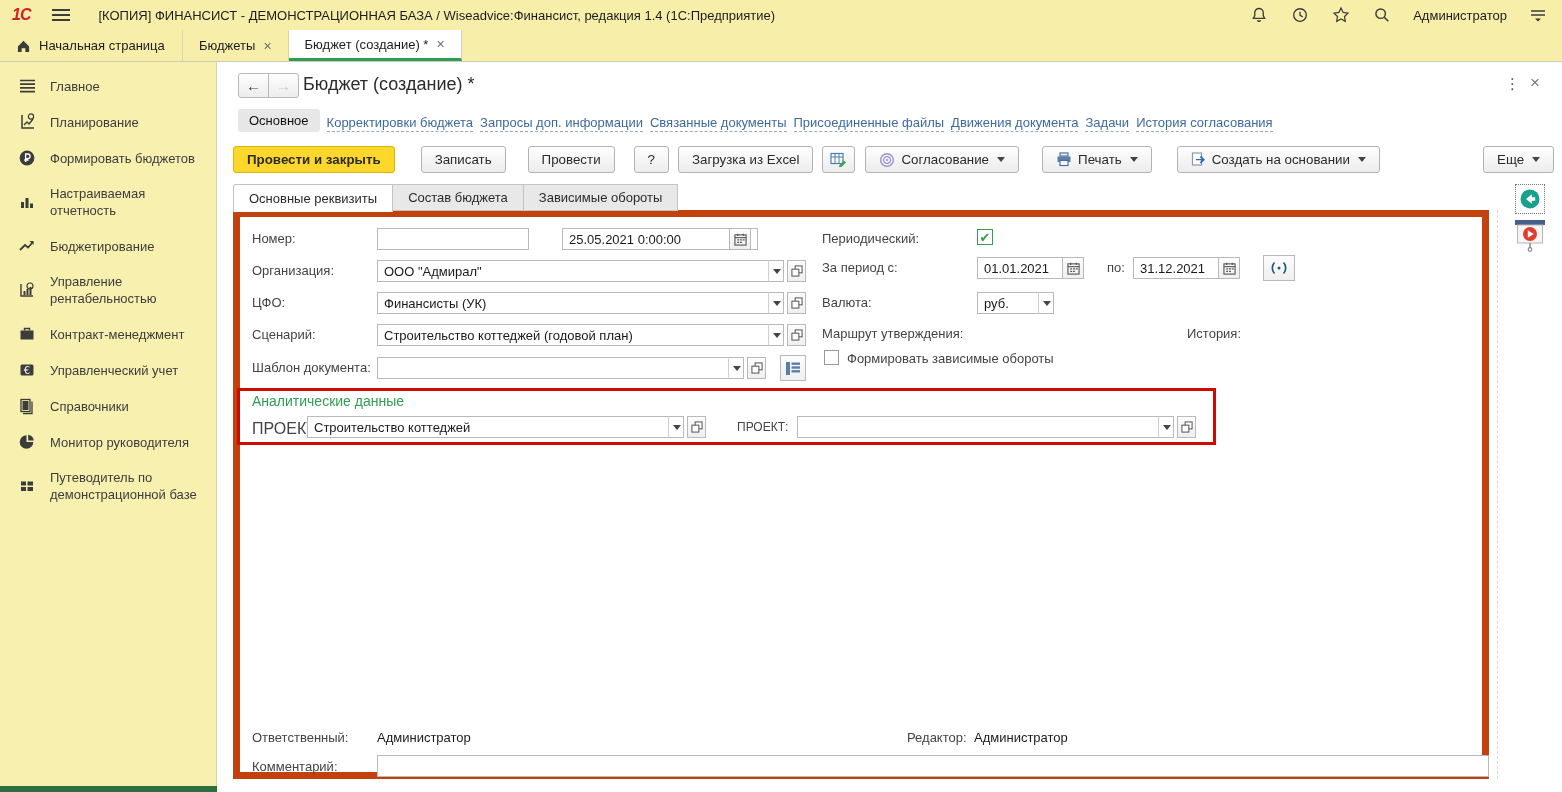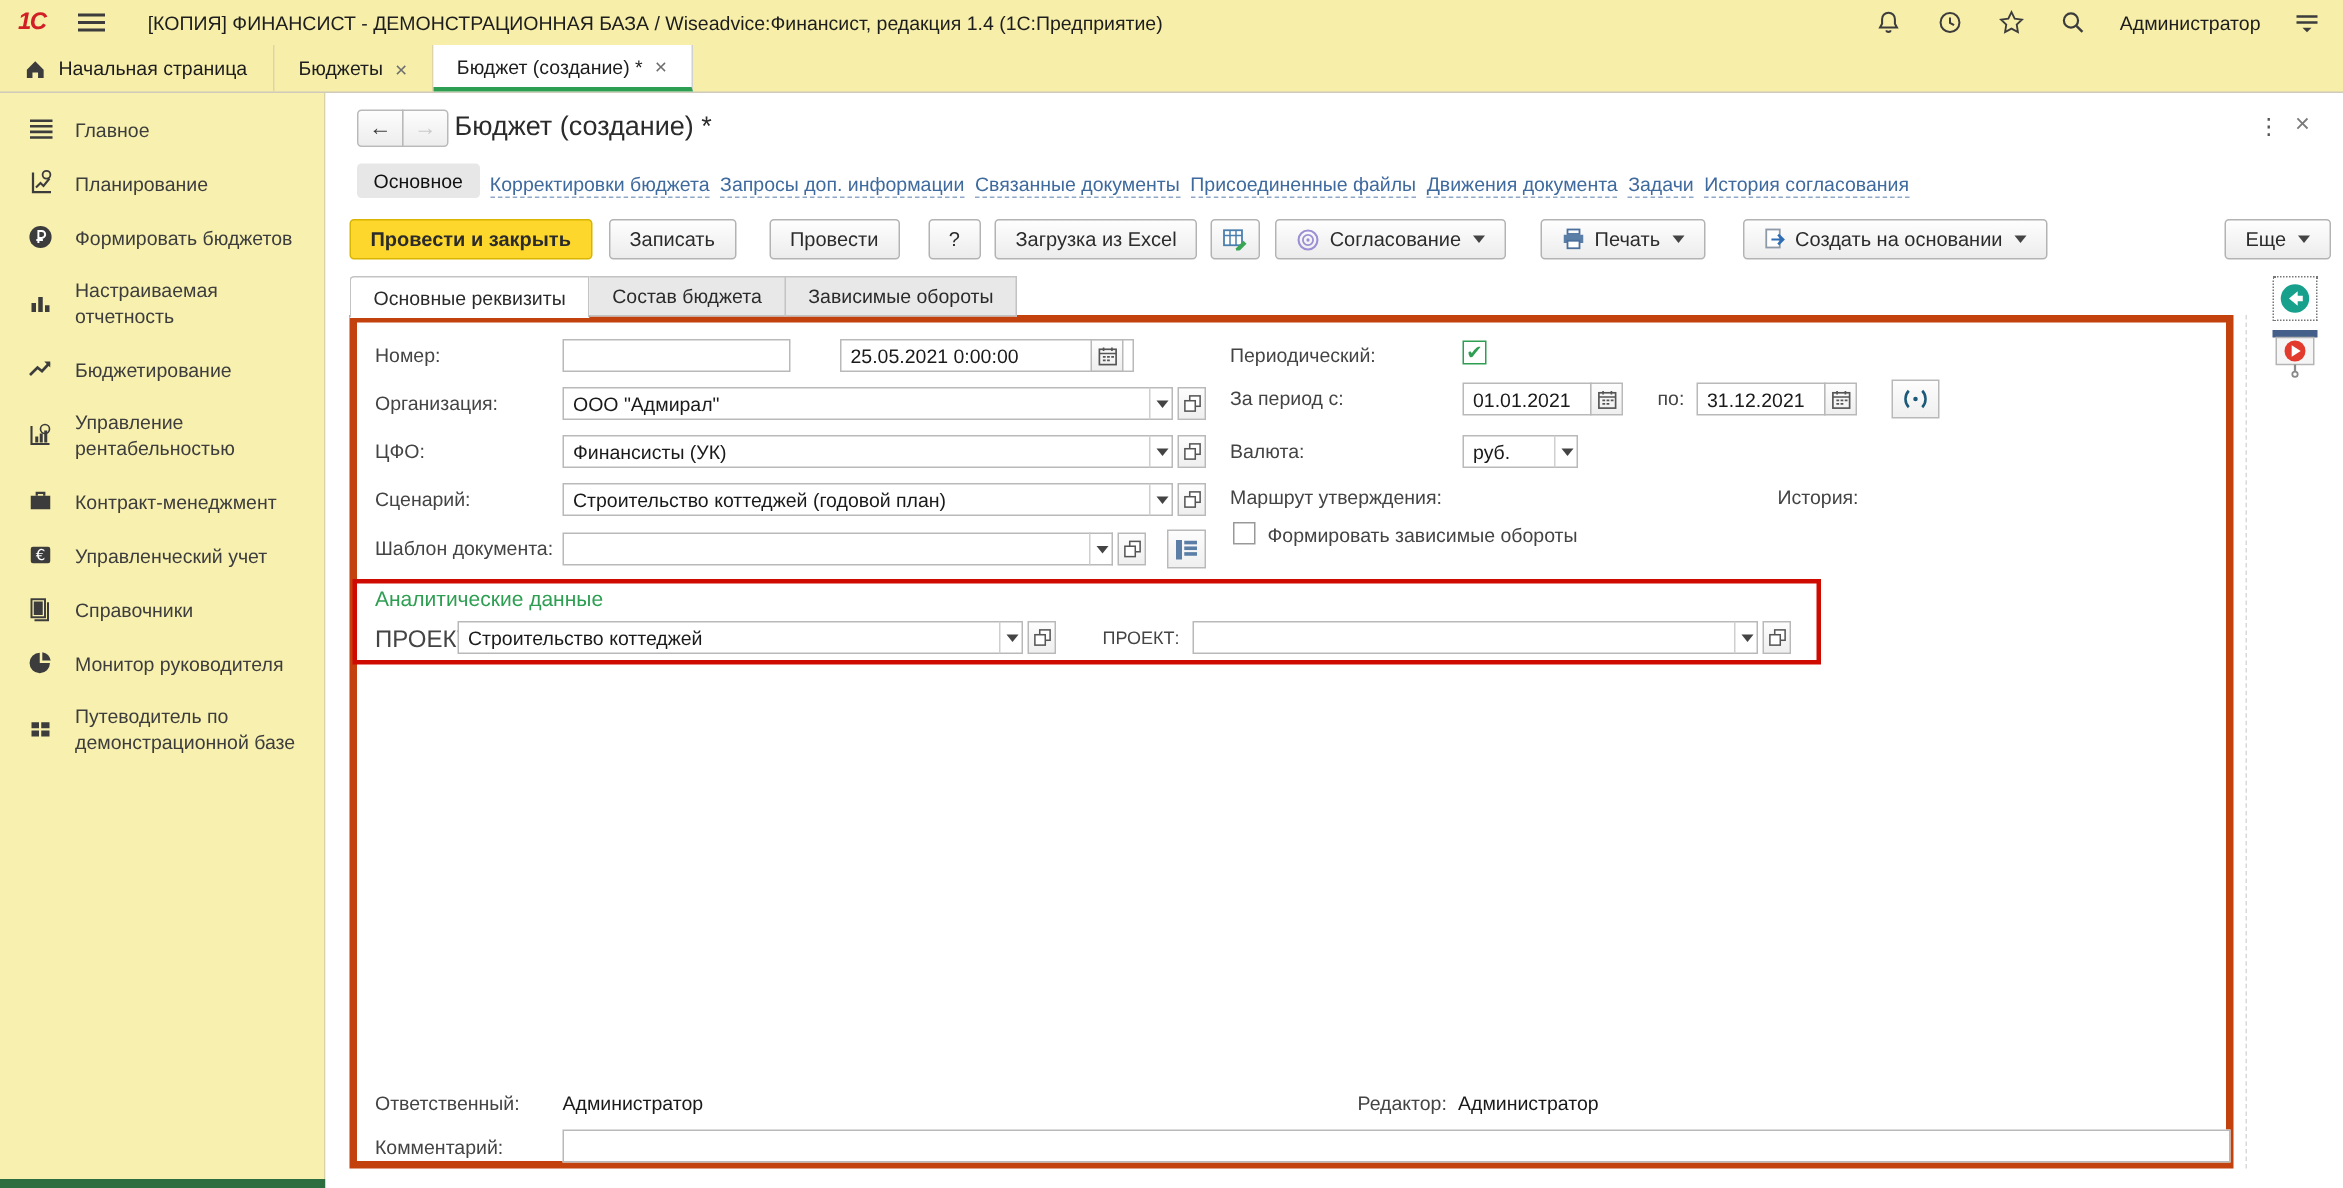--- a/index.html
+++ b/index.html
@@ -48,21 +48,21 @@
   .btn.primary { background:#fdd72c; border-color:#d9b501; font-weight:bold; }
   .btn.iconbtn { padding:0 7px; }
   .caret { display:inline-block; width:0; height:0; border-left:4px solid transparent; border-right:4px solid transparent; border-top:5px solid #444; margin-left:2px; }
   .more-btn { position:absolute; left:1266px; top:84px; }
 
   
   .ftabs { position:absolute; left:16px; top:122px; height:27px; display:flex; z-index:2; }
   .ftab { height:27px; display:flex; align-items:center; padding:0 15px; background:#e8e8e8; border:1px solid #c3c3c3; border-left:none; color:#2b2b2b; cursor:pointer;text-align:right; }
   .ftab:first-child { border-left:1px solid #c3c3c3; border-radius:3px 0 0 0; }
   .ftab.active { background:#fff; border-bottom:1px solid #fff; height:28px; }
-  .panel { position:absolute; left:16px; top:148px; width:1256px; height:569px; border:5px solid #c2410c; background:#fff; }
+  .panel { position:absolute; left:16px; top:148px; width:1256px; height:569px; border:7px solid #c2410c; background:#fff; }
 
   .flabel { position:absolute; color:#444; white-space:nowrap; }
   .field { position:absolute; height:22px; border:1px solid #b9b9b9; background:#fff; display:flex; align-items:center; padding:0 6px; color:#1a1a1a; overflow:hidden; white-space:nowrap; }
   .combo-arrow { position:absolute; height:22px; width:16px; border:1px solid #b9b9b9; border-left:1px solid #cfcfcf; background:#fff; display:flex; align-items:center; justify-content:center; cursor:pointer; }
   .sq-btn { position:absolute; height:22px; width:19px; border:1px solid #b9b9b9; background:linear-gradient(#fdfdfd,#efefef); display:flex; align-items:center; justify-content:center; cursor:pointer; }
   .cal-btn { position:absolute; height:22px; width:22px; border:1px solid #b9b9b9; background:linear-gradient(#fdfdfd,#efefef); display:flex; align-items:center; justify-content:center; cursor:pointer; }
   .chk { position:absolute; width:16px; height:16px; border:1px solid #999; background:#fff; display:flex; align-items:center; justify-content:center; cursor:pointer; }
   .chk.checked { border-color:#2e9e52; color:#2e9e52; font-weight:bold; font-size:13px; }
 
   .redbox { position:absolute; left:-3px; top:171px; width:979px; height:57px; border:3px solid #cf0a00; pointer-events:none; z-index:3; }
@@ -262,21 +262,21 @@
     <span class="dlink">Присоединенные файлы</span>
     <span class="dlink">Движения документа</span>
     <span class="dlink">Задачи</span>
     <span class="dlink">История согласования</span>
   </div>
 
   <div class="toolbar">
     <button class="btn primary">
         <span>Провести и закрыть</span>
       </button>
-    <button class="btn" style="margin-left:2px;">
+    <button class="btn" style="margin-left:17px;">
         <span>Записать</span>
       </button>
     <button class="btn" style="margin-left:13px;">
         <span>Провести</span>
       </button>
     <button class="btn" style="margin-left:10px;">
         <span>?</span>
       </button>
     <button class="btn">
         <span>Загрузка из Excel</span>

